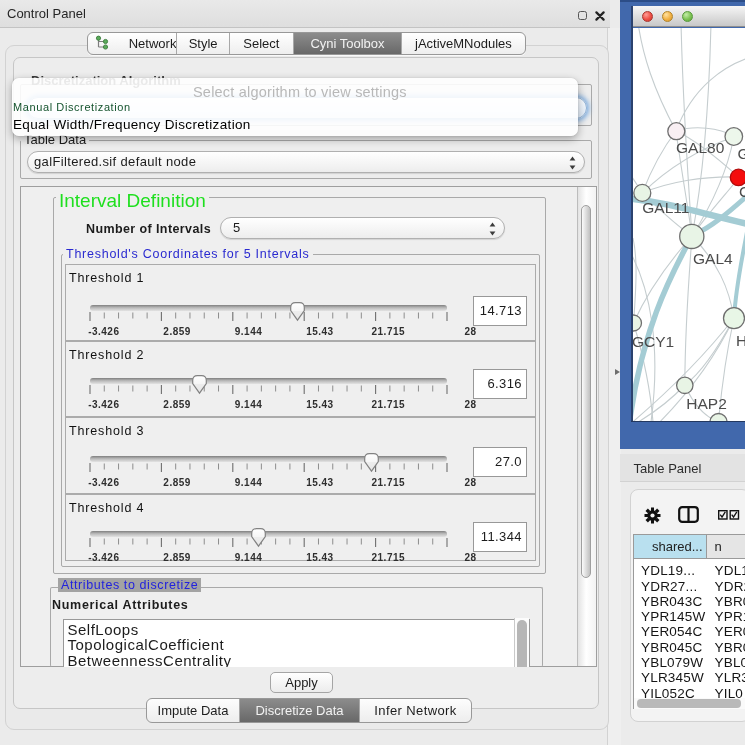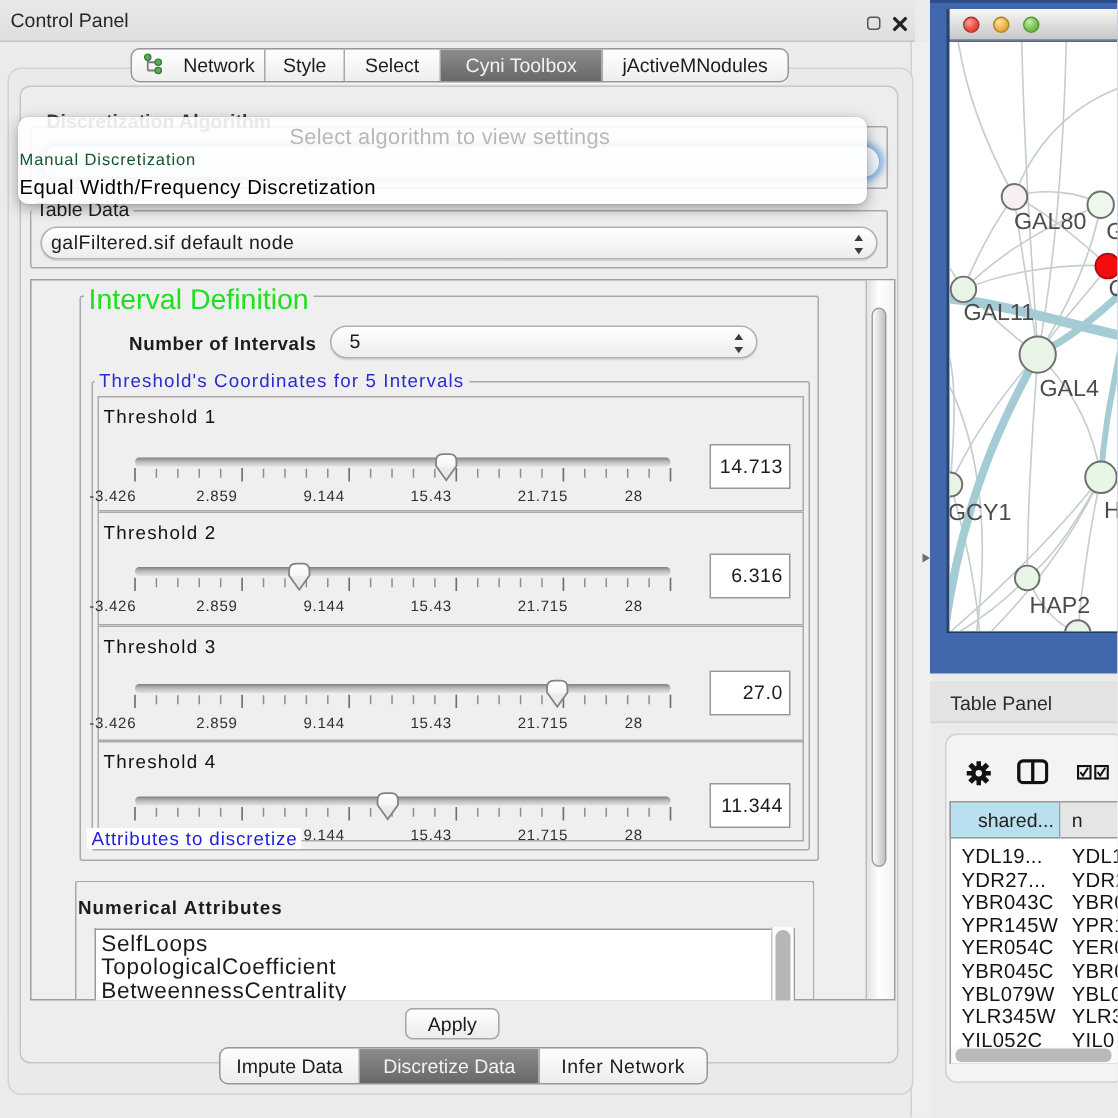--- a/index.html
+++ b/index.html
@@ -28,21 +28,21 @@
 
 #scrollpane{position:absolute;left:19.5px;top:185.5px;width:577px;height:481px;border:1px solid #9e9e9e;background:#efefef}
 #vsb-track{position:absolute;left:577px;top:186.5px;width:18.5px;height:479px;background:linear-gradient(90deg,#e3e3e3,#ffffff 45%,#f2f2f2);border-left:1px solid #bcbcbc}
 #vsb-thumb{position:absolute;left:580.5px;top:205px;width:10px;height:373px;border-radius:6px;background:linear-gradient(90deg,#fbfbfb,#c0c0c0);border:1px solid #9f9f9f}
 
 .tbox{position:absolute;left:64.5px;width:471px;border:1px solid #ababab;background:#efefef}
 .tlab{position:absolute;left:3.5px;font-size:12.5px;font-weight:normal;color:#111;letter-spacing:0.85px}
 .track{position:absolute;left:89.5px;width:357px;height:5.6px;border-radius:3px;background:linear-gradient(#7f7f7f,#b9b9b9 45%,#e3e3e3);}
 .ticks{position:absolute;left:87.5px}
 .thumb{position:absolute}
-.tkl{position:absolute;width:60px;text-align:left;font-size:10px;font-weight:normal;color:#2e2e2e;letter-spacing:0.5px}
+.tkl{position:absolute;width:60px;text-align:right;font-size:10px;font-weight:bold;color:#2e2e2e;letter-spacing:0.5px}
 .vfield{position:absolute;left:472.5px;width:54.5px;height:30px;background:#ffffff;border:1px solid #989898;font-size:13px;line-height:28px;text-align:right;padding-right:4px;letter-spacing:0.4px}
 
 #bottabs{position:absolute;left:146px;top:697.5px;height:25px;display:flex;border:1px solid #989898;border-radius:6px;background:linear-gradient(#fdfdfd,#ededed);overflow:hidden}
 #bottabs .seg{font-size:13px;line-height:23px;text-align:center;border-left:1px solid #a8a8a8}
 #bottabs .seg:first-child{border-left:none}
 #bottabs .sel{background:linear-gradient(#8c8c8c,#686868);color:#f2f2f2}
 
 #apply{position:absolute;left:270px;top:672px;width:63px;height:21px;border:1px solid #a5a5a5;border-radius:5px;background:linear-gradient(#ffffff,#ececec);font-size:13px;text-align:center;line-height:19px}
 
 #numlist{position:absolute;left:62.5px;top:619px;width:467px;height:47.5px;background:#fff;border:1px solid #989898;border-bottom:none;font-size:15px;letter-spacing:0.5px;overflow:hidden}
@@ -78,21 +78,21 @@
 <svg class="abs" style="left:595px;top:10.5px" width="10" height="10" viewBox="0 0 10 10">
     <path d="M1.4,1.4 L8.6,8.6 M8.6,1.4 L1.4,8.6" stroke="#222" stroke-width="2.2" stroke-linecap="round"></path>
   </svg>
 <div id="winright"></div>
 <div id="gapstrip"></div>
 
 <div id="outerpane"></div>
 <div id="innerpane"></div>
 
 <div id="toptabs">
-<div class="seg" style="width:88.9px;padding-left:28px;text-align:center">Network</div>
+<div class="seg" style="width:88.9px;padding-left:28px;text-align:right">Network</div>
 <div class="seg" style="width:52.5px">Style</div>
 <div class="seg" style="width:64px">Select</div>
 <div class="seg sel" style="width:108.2px">Cyni Toolbox</div>
 <div class="seg" style="width:123.7px">jActiveMNodules</div>
 </div>
 <svg class="abs" style="left:95px;top:35px" width="14" height="16" viewBox="0 0 14 16">
 <path d="M3.5,4 L3.5,12 M3.5,6.5 L9.5,6.5 M3.5,12 L9.5,12" stroke="#7d7d7d" stroke-width="1.2" fill="none"></path>
 <circle cx="3.5" cy="3.2" r="2.1" fill="#5aab5a" stroke="#3c7a3c" stroke-width="0.9"></circle>
 <circle cx="10.5" cy="6.5" r="2.1" fill="#5aab5a" stroke="#3c7a3c" stroke-width="0.9"></circle>
 <circle cx="10.5" cy="12" r="2.1" fill="#5aab5a" stroke="#3c7a3c" stroke-width="0.9"></circle>
@@ -322,21 +322,21 @@
         <stop offset="0.45" stop-color="#f6f6f6"></stop>
         <stop offset="0.5" stop-color="#ededed"></stop>
         <stop offset="1" stop-color="#e6e6e6"></stop>
       </linearGradient>
     </defs>
 <path d="M1.7,9.6 L1.7,6.4 Q1.7,1.7 6.4,1.7 L10.6,1.7 Q15.3,1.7 15.3,6.4 L15.3,9.6 L8.5,19.2 Z" fill="url(#g4)" stroke="#828282" stroke-width="1.2"></path>
   </svg>
 <div class="vfield" style="top:522.0px">11.344</div>
 
 <div class="tborder" style="left:50px;top:586.5px;width:493px;height:80px;border-bottom:none"></div>
-<div class="tlabel" style="left:58px;top:552px;color:#2222dd;background:#ffffff;letter-spacing:0.6px">Attributes to discretize</div>
+<div class="tlabel" style="left:58px;top:578px;color:#2222dd;background:#a3a3a3;letter-spacing:0.6px">Attributes to discretize</div>
 <div class="abs" style="left:52px;top:598px;font-size:12.5px;font-weight:bold;letter-spacing:0.7px">Numerical Attributes</div>
 <div id="numlist">
     <div>SelfLoops</div>
     <div>TopologicalCoefficient</div>
     <div>BetweennessCentrality</div>
   </div>
 <div id="lsb"></div>
 <div id="lsb-thumb"></div>
 
 <div id="apply">Apply</div>

